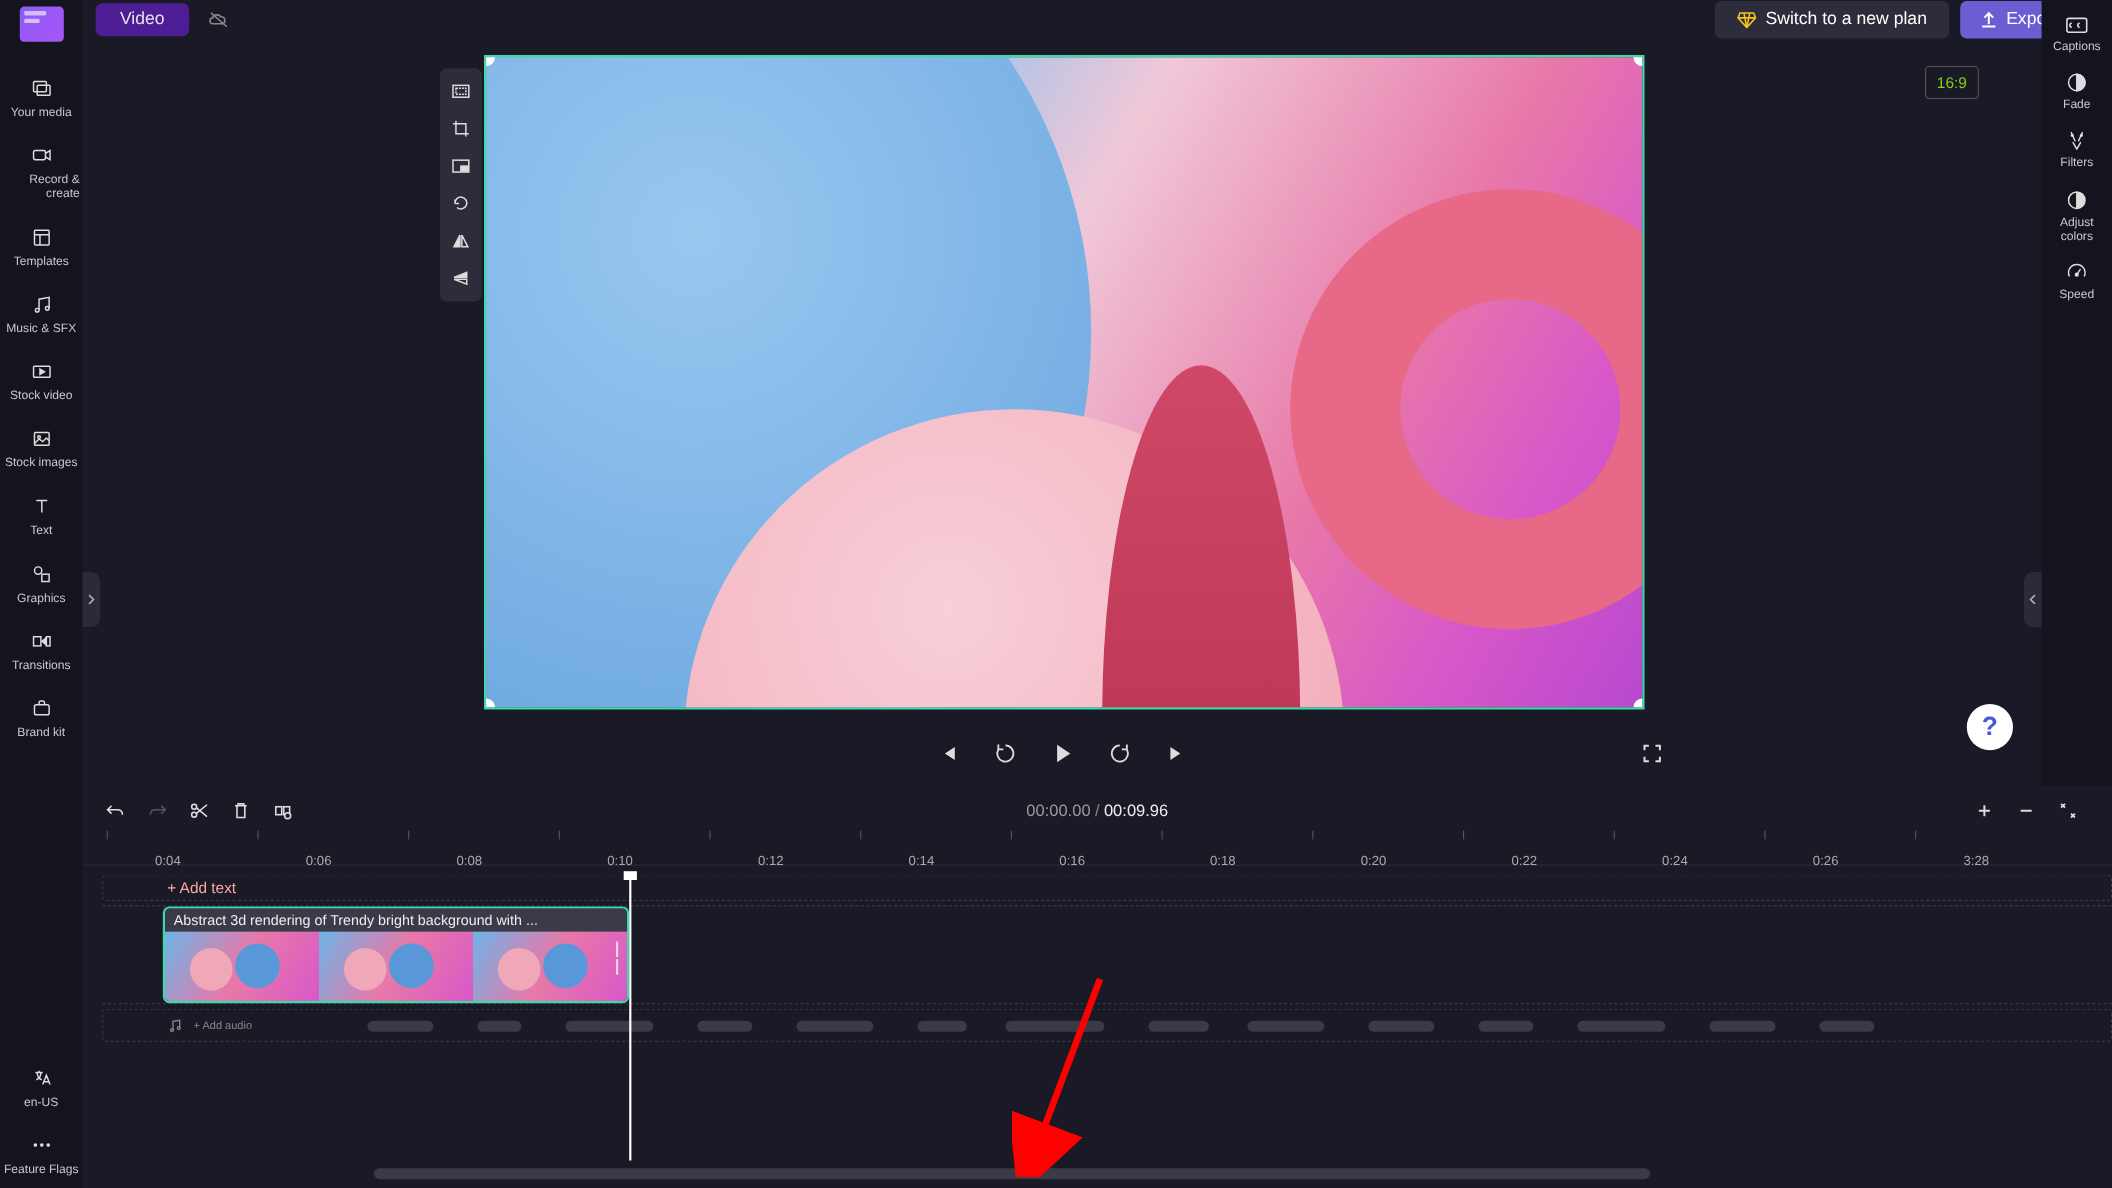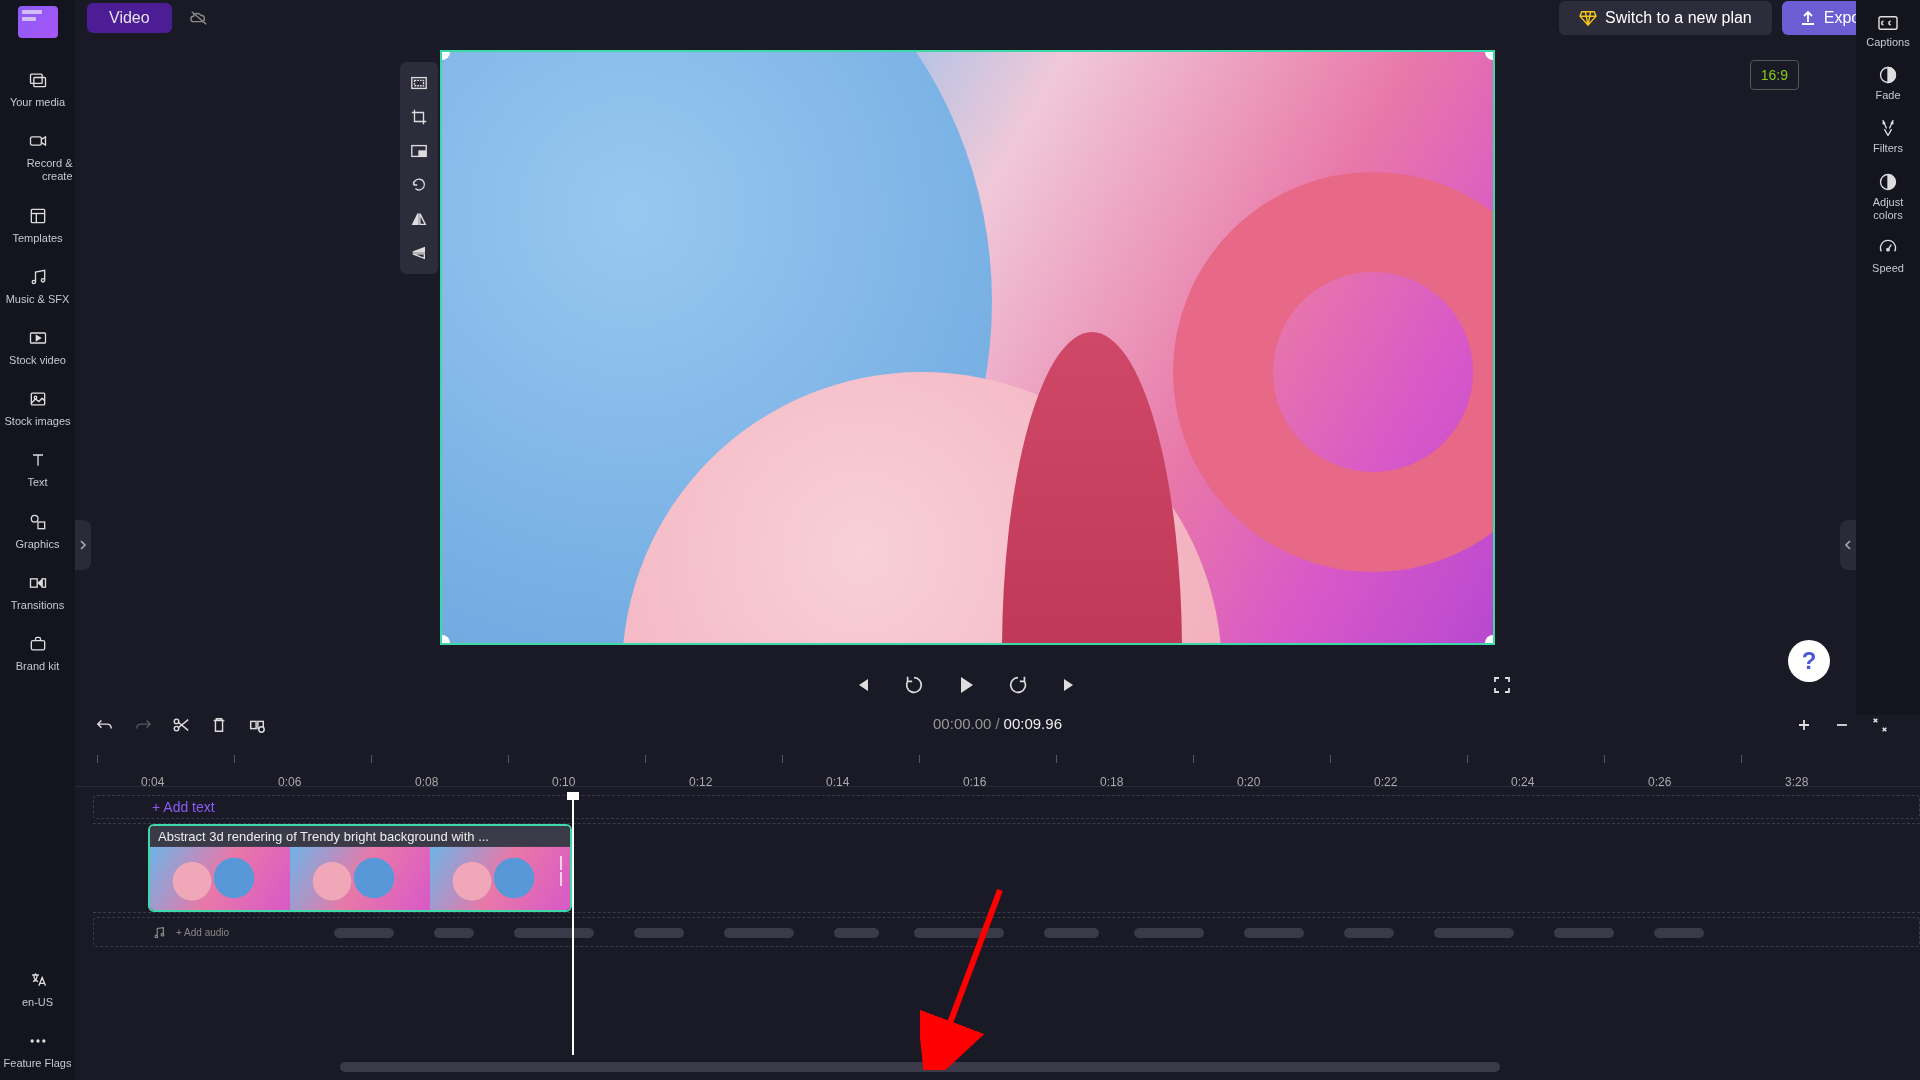--- a/index.html
+++ b/index.html
@@ -47,40 +47,40 @@
 
 
 .playback { position: absolute; left: 75px; right: 64px; top: 660px; height: 50px; display: flex; align-items: center; justify-content: center; gap: 24px; }
 .play-btn { width: 28px; height: 28px; display: flex; align-items: center; justify-content: center; cursor: pointer; color: #ddd; }
 .fullscreen-btn { position: absolute; right: 340px; }
 
 .help-fab { position: absolute; right: 90px; top: 640px; width: 42px; height: 42px; background: #fff; border-radius: 50%; display: flex; align-items: center; justify-content: center; color: #4858d8; font-size: 24px; font-weight: bold; cursor: pointer; }
 
 
 .timeline-area { position: absolute; left: 75px; right: 0; top: 715px; bottom: 0; background: #1a1a26; }
-.timeline-toolbar { height: 44px; display: flex; align-items: flex-start; padding: 0 20px; gap: 18px; }
+.timeline-toolbar { height: 44px; display: flex; align-items: center; padding: 0 20px; gap: 18px; }
 .timeline-toolbar .sp { flex: 1; }
 .tl-btn { color: #c8c8d0; cursor: pointer; width: 20px; height: 20px; display: flex; align-items: center; justify-content: center; }
 .tl-btn.disabled { opacity: 0.3; }
 .time-display { position: absolute; left: 50%; transform: translateX(-50%); font-size: 15px; }
 .time-current { color: #999; }
 .time-sep { color: #888; margin: 0 4px; }
 .time-total { color: #eee; }
 .zoom-controls { display: flex; gap: 18px; align-items: center; margin-right: 10px; }
 
 .ruler { height: 28px; display: flex; position: relative; padding-left: 22px; border-bottom: 1px solid #2a2a38; }
 .ruler-mark { position: relative; width: 137px; font-size: 12px; color: #aaa; }
 .ruler-mark::before { content: ''; position: absolute; left: 0; top: -4px; width: 1px; height: 8px; background: #555; }
 .ruler-mark span { position: absolute; left: 4px; top: 16px; margin-left: 40px; }
 
 .tracks { position: relative; padding-left: 0; }
 .playhead { position: absolute; left: 497px; top: 0; width: 2px; height: 260px; background: #fff; z-index: 10; }
 .playhead::before { content: ''; position: absolute; left: -5px; top: -3px; width: 12px; height: 8px; background: #fff; }
 
-.track-text { margin: 8px 0 4px 18px; height: 24px; border: 1px dashed #3a3a48; border-radius: 4px; display: flex; align-items: center; padding-left: 58px; font-size: 14px; color: #8b5cf6; }
+.track-text { margin: 8px 0 4px 18px; height: 24px; border: 1px dashed #3a3a48; border-radius: 4px; display: flex; align-items: center; padding-left: 58px; font-size: 14px; color: #fca5a5; }
 .track-clip-row { margin: 0 0 4px 18px; height: 90px; position: relative; border: 1px dashed #3a3a48; border-right: none; border-left: none; padding-top: 0; }
 .clip { position: absolute; left: 55px; top: 0; width: 424px; height: 88px; border: 2px solid #3dd9a8; border-radius: 6px; overflow: hidden; display: flex; }
 .clip-label { position: absolute; left: 0; top: 0; right: 0; background: rgba(60,60,75,0.95); padding: 3px 8px; font-size: 13px; color: #eee; z-index: 2; white-space: nowrap; overflow: hidden; text-overflow: ellipsis; }
 .clip-thumb { flex: 1; background: linear-gradient(120deg, #6db4e8, #e878a8, #d858c8); margin-top: 20px; position: relative; }
 .clip-thumb::after { content: ''; position: absolute; inset: 0; background: radial-gradient(circle at 30% 55%, #f0a8b8 18%, transparent 19%), radial-gradient(circle at 60% 50%, #5898d8 22%, transparent 23%); }
 .clip-handle { position: absolute; right: 2px; top: 28px; width: 8px; height: 34px; display: flex; flex-direction: column; justify-content: center; gap: 2px; }
 .clip-handle div { width: 2px; height: 14px; background: rgba(255,255,255,0.7); }
 
 .track-audio { margin: 0 0 4px 18px; height: 30px; border: 1px dashed #3a3a48; border-radius: 4px; display: flex; align-items: center; padding-left: 58px; font-size: 10px; color: #888; gap: 10px; position: relative; overflow: hidden; }
 .waveform { position: absolute; left: 200px; right: 0; top: 8px; height: 14px; }

